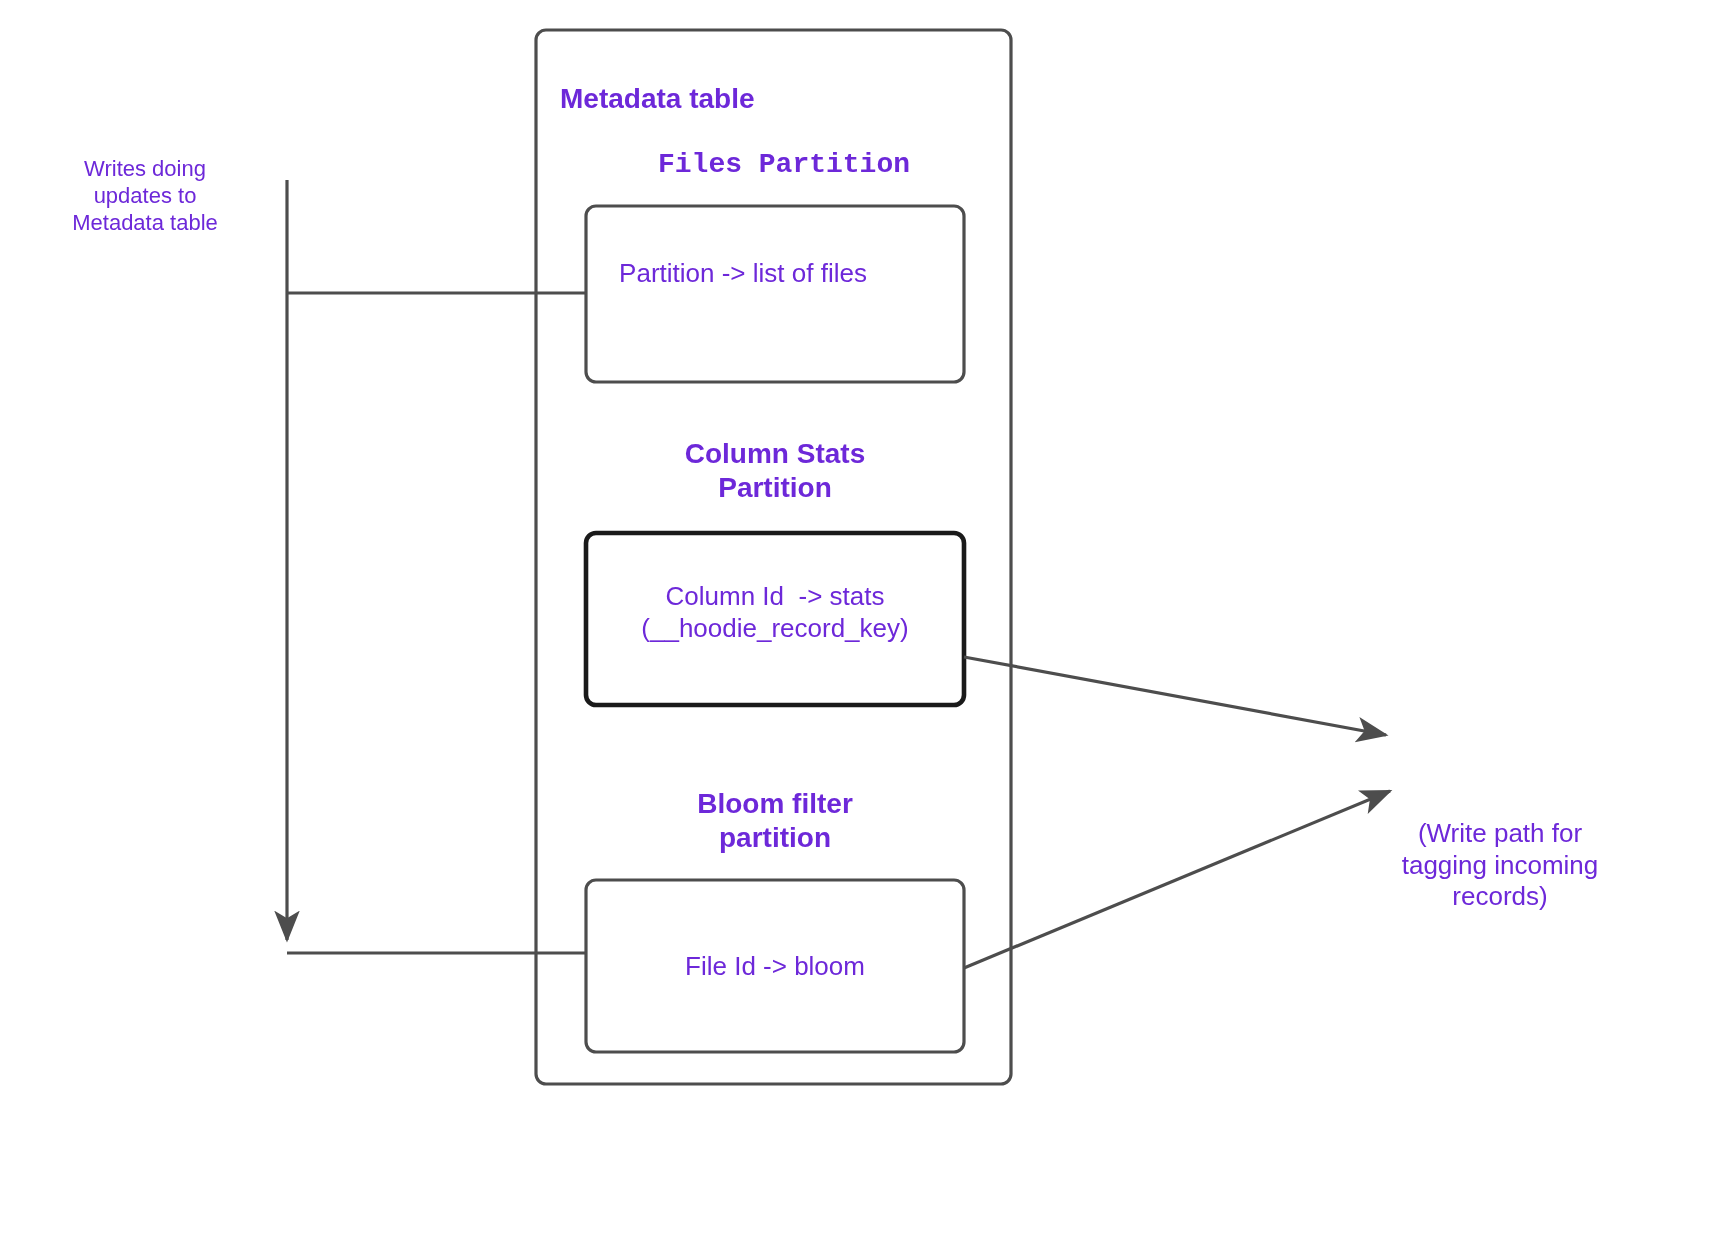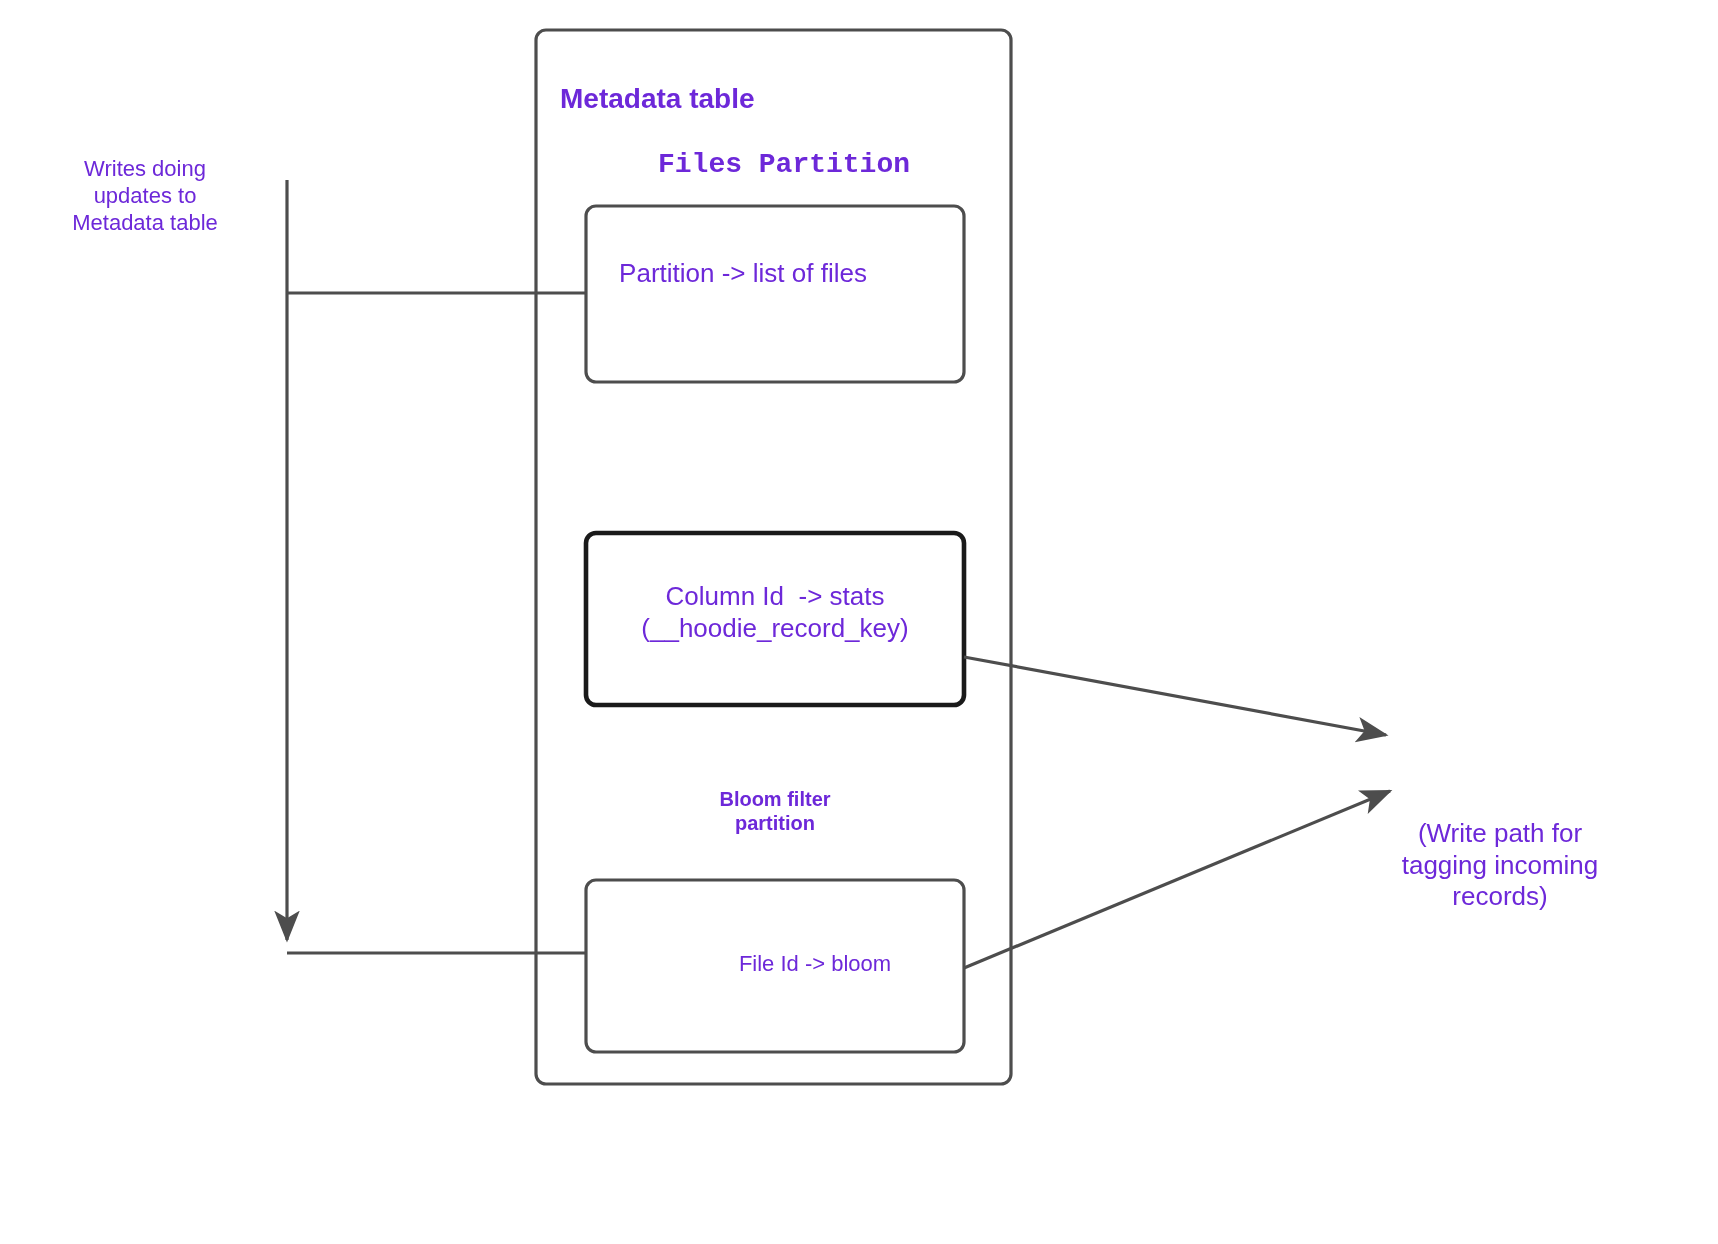--- a/index.html
+++ b/index.html
@@ -60,42 +60,41 @@
   #colstats-partition-title {
     left: 586px;
     top: 437px;
     width: 378px;
     font-size: 28px;
   }
   #bloom-partition-title {
     left: 586px;
     top: 787px;
     width: 378px;
-    font-size: 20px;
+    font-size: 28px;
   }
 
   
   #files-box-text {
     left: 586px;
     top: 258px;
     width: 314px;
     font-size: 26px;
   }
   #colstats-box-text {
     left: 586px;
     top: 581px;
     width: 378px;
     font-size: 26px;
   }
   #bloom-box-text {
     left: 586px;
     top: 951px;
     width: 378px;
-    font-size: 22px;
-    margin-left: 40px;
+    font-size: 26px;
   }
 
   
   #metadata-index-title {
     left: 1290px;
     top: 739px;
     width: 420px;
     font-size: 28px;
   }
   #metadata-index-caption {
@@ -142,20 +141,22 @@
   <div class="txt center" id="writes-label">Writes doing
 updates to
 Metadata table</div>
 
   <div class="txt bold" id="metadata-table-title">Metadata table</div>
 
   <div class="txt center bold" id="files-partition-title">Files Partition</div>
 
   <div class="txt center" id="files-box-text">Partition -&gt; list of files</div>
 
+  <div class="txt center bold" id="colstats-partition-title">Column Stats
+Partition</div>
 
   <div class="txt center" id="colstats-box-text">Column Id  -&gt; stats
 (__hoodie_record_key)</div>
 
   <div class="txt center bold" id="bloom-partition-title">Bloom filter
 partition</div>
 
   <div class="txt center" id="bloom-box-text">File Id -&gt; bloom</div>
 
 

